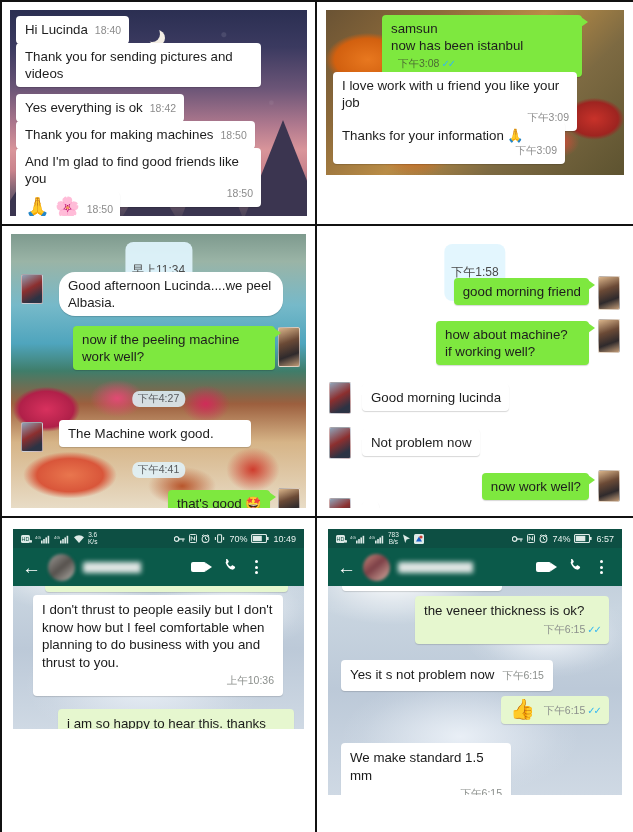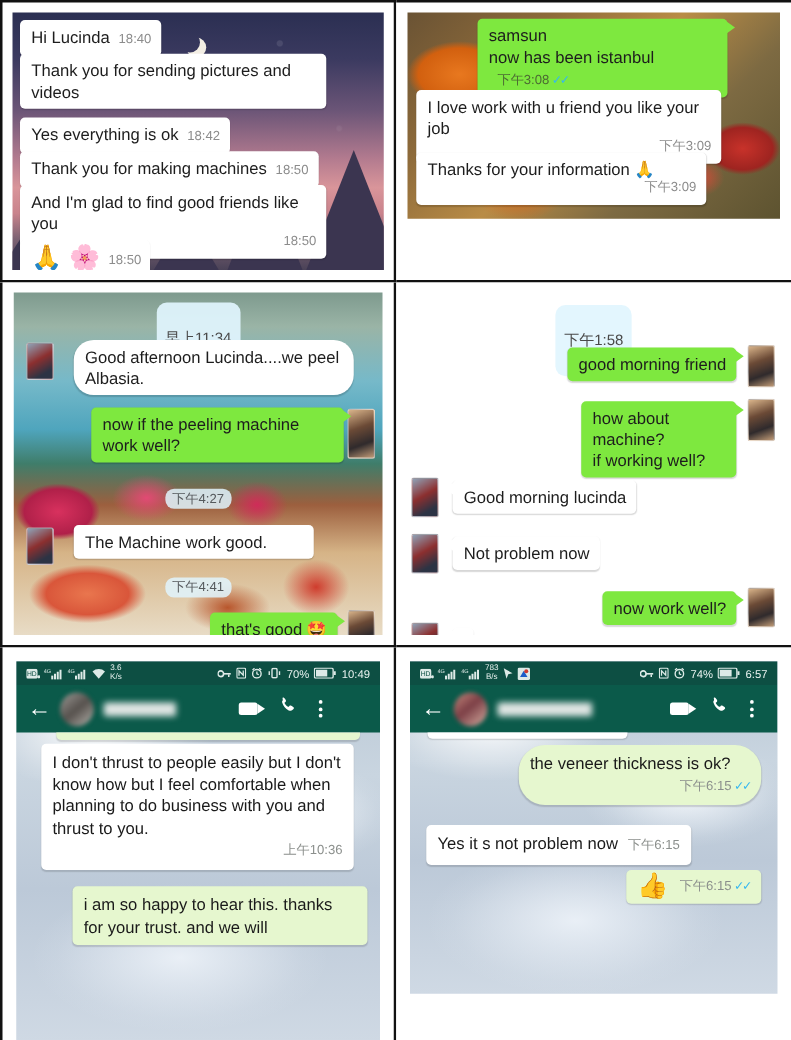--- a/index.html
+++ b/index.html
@@ -329,21 +329,21 @@
     <div class="shot bg-dog" style="left:9px;top:8px;right:9px;bottom:8px;">
 
       <div class="daystamp" style="top:10px;">下午1:58</div>
 
       <div class="avatar girl" style="right:4px;top:42px;height:34px;"></div>
       <div class="bub out-bright tail-r" style="right:35px;top:44px;">
         <span>good morning friend</span>
       </div>
 
       <div class="avatar girl" style="right:4px;top:85px;height:34px;"></div>
-      <div class="bub out-bright tail-r" style="right:35px;top:87px;width:124px;">
+      <div class="bub out-bright tail-r" style="right:35px;top:87px;width:153px;">
         <span style="white-space:pre-line">how about machine?
 if working well?</span>
       </div>
 
       <div class="avatar man" style="left:3px;top:148px;height:32px;"></div>
       <div class="bub in tail-l" style="left:36px;top:150px;">
         <span>Good morning lucinda</span>
       </div>
 
       <div class="avatar man" style="left:3px;top:193px;height:32px;"></div>
@@ -357,21 +357,21 @@
       </div>
 
       <div class="avatar man" style="left:3px;top:264px;height:26px;"></div>
       <div class="bub in tail-l" style="left:36px;top:268px;">
         
       </div>
     </div>
   </div>
 
   <div class="cell c5">
-    <div class="shot bg-sky" style="left:11px;top:11px;right:11px;height:304px;">
+    <div class="shot bg-sky" style="left:11px;top:11px;right:11px;height:200px;">
 
       <div class="statusbar">
         <div class="sb-left">
           <span class="sb-ico">
             <svg width="11" height="8" viewBox="0 0 11 8">
                 <rect x="0" y="0" width="9" height="8" rx="1.5" fill="#e9f3f0"></rect>
                 <text x="4.5" y="6" font-size="5.4" text-anchor="middle" fill="#0d4f43" font-family="Liberation Sans">HD</text>
                 <circle cx="10" cy="6.4" r="1.3" fill="#e9f3f0"></circle>
               </svg>
           </span>
@@ -569,31 +569,35 @@
               <i></i>
               <i></i>
               <i></i>
             </span>
         </span>
       </div>
 
       <div class="chatarea">
         <div class="pb in" style="left:14px;top:-9px;width:160px;height:14px;"></div>
 
-        <div class="pb out" style="right:13px;top:10px;width:194px;border-radius:21px;">
+        <div class="pb out" style="right:13px;top:10px;width:194px;">
           <span>the veneer thickness is ok?</span>
           <span class="meta"><span>下午6:15</span><span class="tick">✓✓</span></span>
         </div>
 
         <div class="pb in" style="left:13px;top:74px;">
           <span>Yes it s not problem now</span><span style="font-size:10.5px;color:#8b8f8c;margin-left:8px;">下午6:15</span>
         </div>
 
         <div class="pb out" style="right:13px;top:110px;width:108px;padding-top:3px;padding-bottom:3px;">
           <span class="emoji">👍</span>
           <span style="position:absolute;right:9px;bottom:4px;font-size:10.5px;color:#8b8f8c;"><span>下午6:15</span><span class="tick">✓✓</span></span>
         </div>
 
+        <div class="pb in" style="left:13px;top:157px;width:170px;">
+          <span>We make standard 1.5 mm</span>
+          <span class="meta">下午6:15</span>
+        </div>
       </div>
     </div>
   </div>
 
 </div>
 
 </body></html>

